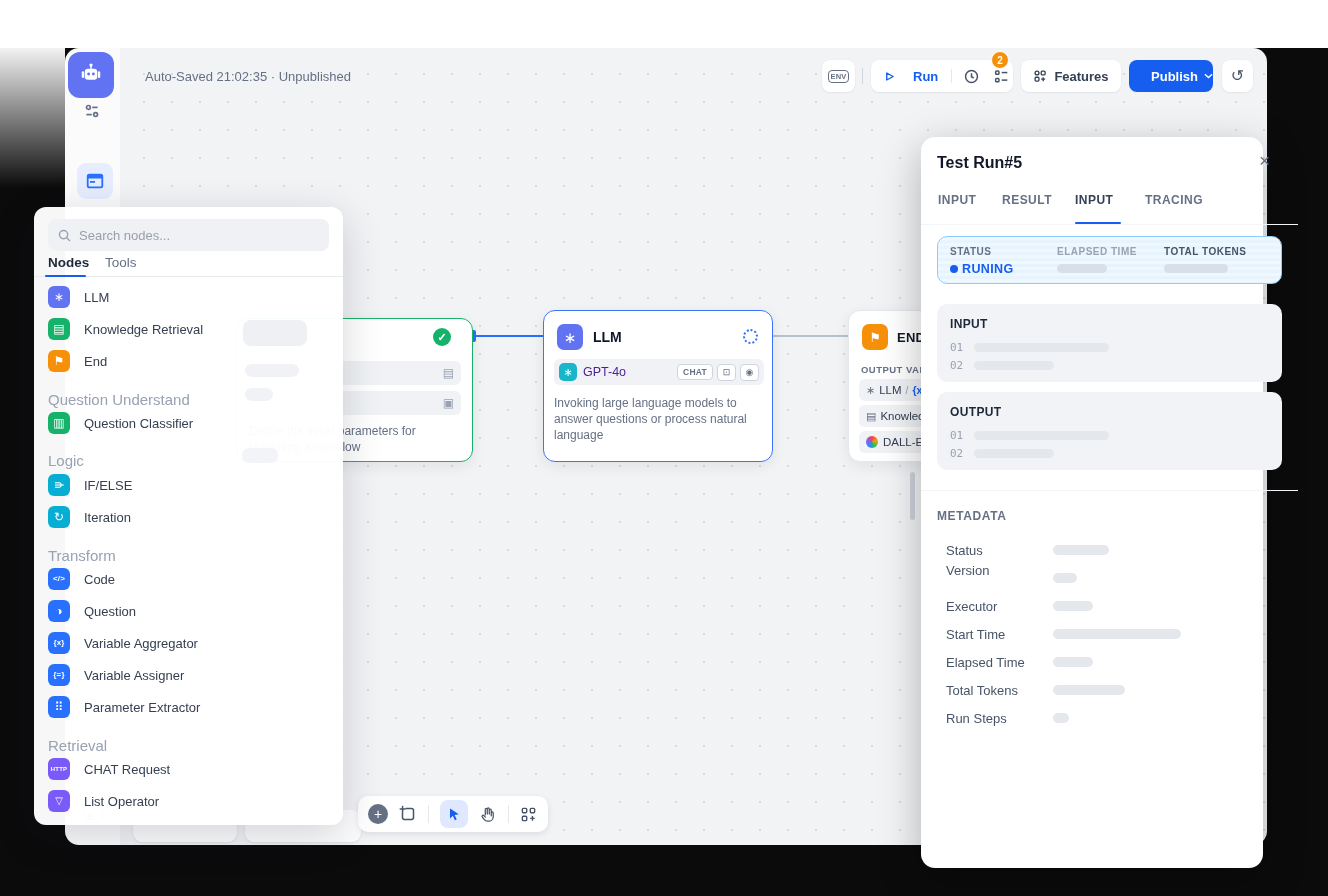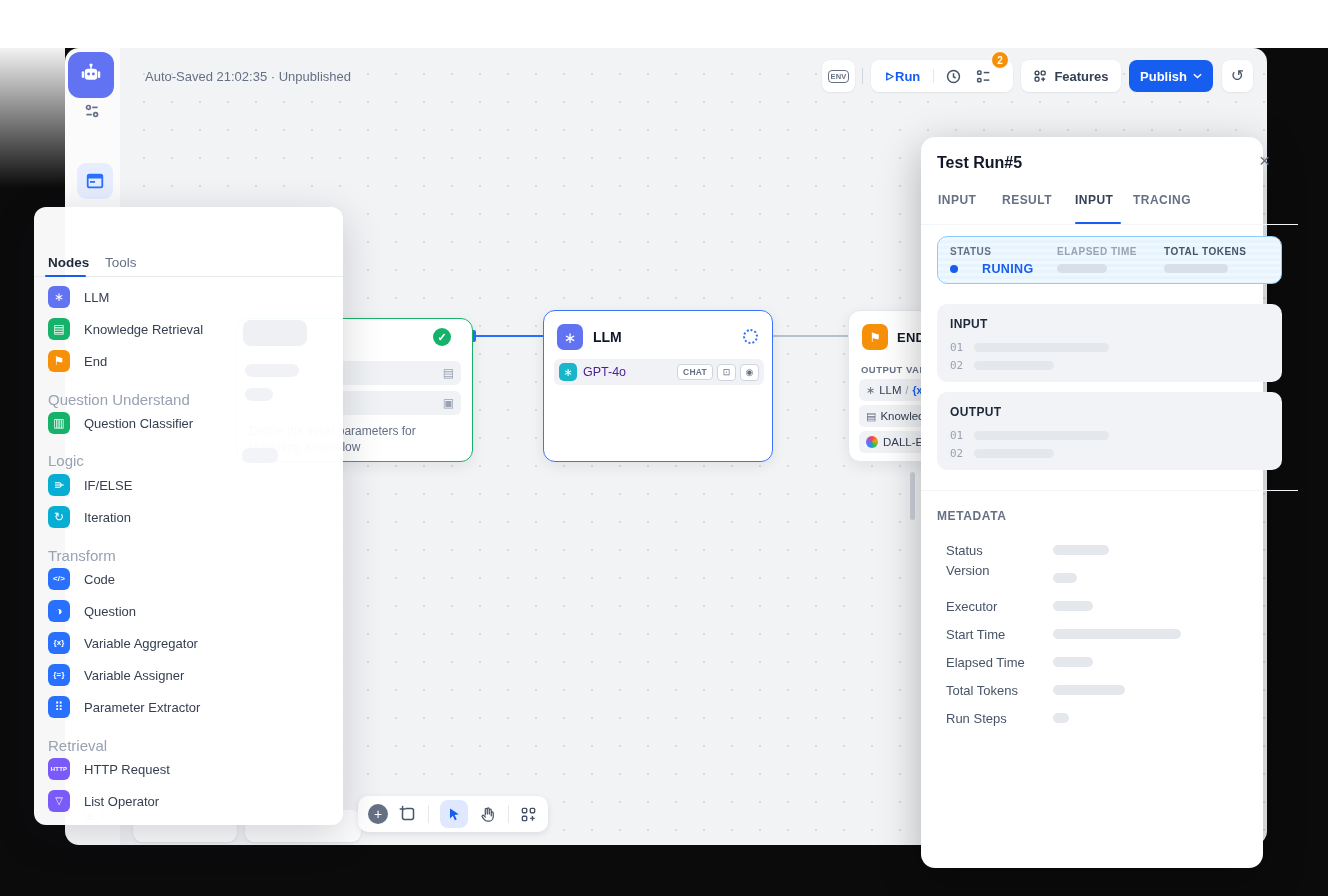--- a/index.html
+++ b/index.html
@@ -77,21 +77,21 @@
 </div>
 
 <div class="abs" style="left:145px;top:69px;font-size:13px;color:#667085;z-index:4">Auto-Saved 21:02:35 · Unpublished</div>
 
 <div class="abs pillbtn" style="left:822px;top:60px;width:33px;height:32px;z-index:4">
   <span style="border:1.5px solid #667085;border-radius:4px;padding:1px 2px;font-size:7.5px;font-weight:700;color:#667085;letter-spacing:.02em">ENV</span>
 </div>
 <div class="abs" style="left:862px;top:68px;width:1px;height:16px;background:#d0d5dd;z-index:4"></div>
 
 <div class="abs pillbtn" style="left:871px;top:60px;width:142px;height:32px;justify-content:flex-start;z-index:4">
-  <div class="flex" style="margin-left:13px;gap:0;cursor:pointer">
+  <div class="flex" style="margin-left:13px;gap:18px;cursor:pointer">
     <span>
         <svg width="11" height="11" viewBox="0 0 12 12" fill="none" stroke="#155eef" stroke-width="1.5" stroke-linejoin="round">
           <path d="M3 2.2l7 3.8-7 3.8z"></path>
         </svg>
       </span>
     <span style="font-size:13px;font-weight:600;color:#155eef">Run</span>
   </div>
   <div style="width:1px;height:14px;background:#e4e7ec;margin:0 11px 0 13px"></div>
   <span>
       <svg width="17" height="17" viewBox="0 0 16 16" fill="none" stroke="#475467" stroke-width="1.4">
@@ -115,21 +115,21 @@
       <svg width="14" height="14" viewBox="0 0 16 16" fill="none" stroke="#344054" stroke-width="1.5">
         <circle cx="4.6" cy="4.6" r="2.2"></circle>
         <rect x="9.4" y="2.4" width="4.4" height="4.4" rx="1.1"></rect>
         <rect x="2.4" y="9.4" width="4.4" height="4.4" rx="1.1"></rect>
         <path d="M11.6 9.3v4.6M9.3 11.6h4.6"></path>
       </svg>
     </span>
   <span style="font-size:13px;font-weight:600;color:#344054">Features</span>
 </div>
 
-<div class="abs flex" style="left:1129px;top:60px;width:84px;height:32px;background:#155eef;border-radius:8px;justify-content:center;gap:6px;z-index:4;cursor:pointer">
+<div class="abs flex" style="left:1129px;top:60px;width:84px;height:32px;background:#155eef;border-radius:8px;justify-content:flex-end;gap:6px;z-index:4;cursor:pointer">
   <span style="font-size:13px;font-weight:600;color:#fff">Publish</span>
   <span>
       <svg width="9" height="6" viewBox="0 0 10 6" fill="none" stroke="#fff" stroke-width="1.6">
         <path d="M1 1l4 3.6L9 1"></path>
       </svg>
     </span>
 </div>
 
 <div class="abs pillbtn" style="left:1222px;top:60px;width:31px;height:32px;z-index:4;cursor:pointer">
   <span style="font-size:16px;color:#475467;line-height:1">↺</span>
@@ -154,20 +154,21 @@
   <div class="abs tile c-indigo" style="left:13px;top:13px;width:26px;height:26px;border-radius:7px;font-size:15px">∗</div>
   <div class="abs" style="left:49px;top:18px;font-size:14px;font-weight:700;color:#101828">LLM</div>
   <div class="abs" style="left:199px;top:18px;width:15px;height:15px;border:2px dotted #2970ff;border-radius:50%"></div>
   <div class="abs nodepill" style="left:10px;top:48px;width:210px;height:26px;padding:0 5px">
     <span class="tile" style="width:18px;height:18px;border-radius:5px;background:#19b6c9;font-size:11px">∗</span>
     <span style="margin-left:6px;font-size:12.5px;font-weight:500;color:#4c1d95">GPT-4o</span>
     <span style="margin-left:auto;background:#fff;border:1px solid #d0d5dd;border-radius:4px;font-size:8.5px;font-weight:600;color:#667085;padding:2px 5px;letter-spacing:.03em">CHAT</span>
     <span style="margin-left:4px;width:19px;height:17px;background:#fff;border:1px solid #d0d5dd;border-radius:4px;display:flex;align-items:center;justify-content:center;font-size:9px;color:#667085">⊡</span>
     <span style="margin-left:4px;width:19px;height:17px;background:#fff;border:1px solid #d0d5dd;border-radius:4px;display:flex;align-items:center;justify-content:center;font-size:9px;color:#667085">◉</span>
   </div>
+  <div class="abs" style="left:10px;top:84px;width:212px;font-size:12px;line-height:16px;color:#667085">Invoking large language models to answer questions or process natural language</div>
 </div>
 
 <div class="abs node" style="left:848px;top:310px;width:152px;height:152px;border:1px solid #e4e7ec;z-index:5">
   <div class="abs tile c-orange" style="left:13px;top:13px;width:26px;height:26px;border-radius:7px;font-size:13px">⚑</div>
   <div class="abs" style="left:48px;top:19px;font-size:13px;font-weight:800;color:#101828;letter-spacing:.02em">END</div>
   <div class="abs" style="left:12px;top:53px;font-size:9.5px;font-weight:600;color:#667085;letter-spacing:.05em;white-space:nowrap">OUTPUT VARIABLES</div>
   <div class="abs nodepill" style="left:10px;top:68px;width:132px;height:22px;padding:0 7px;gap:4px">
     <span style="color:#667085;font-size:11px">∗</span>
     <span style="font-size:11.5px;color:#344054;font-weight:500">LLM</span>
     <span style="font-size:10px;color:#98a2b3">/</span>
@@ -218,20 +219,29 @@
     </span>
 </div>
 
 <div class="abs" style="left:34px;top:207px;width:309px;height:618px;background:rgba(255,255,255,.97);border-radius:12px;box-shadow:0 10px 40px rgba(16,24,40,.18);z-index:10">
 
   <div class="abs" style="left:209px;top:113px;width:64px;height:26px;background:#e9ebef;border-radius:8px;opacity:.75"></div>
   <div class="abs" style="left:211px;top:157px;width:54px;height:13px;background:#eceef2;border-radius:7px;opacity:.75"></div>
   <div class="abs" style="left:211px;top:181px;width:28px;height:13px;background:#eceef2;border-radius:7px;opacity:.75"></div>
   <div class="abs" style="left:208px;top:241px;width:36px;height:15px;background:#eef0f3;border-radius:7px;opacity:.7"></div>
 
+  <div class="abs flex" style="left:14px;top:12px;width:281px;height:32px;background:#f0f1f4;border-radius:8px;padding:0 9px;gap:7px">
+    <span>
+        <svg width="15" height="15" viewBox="0 0 16 16" fill="none" stroke="#98a2b3" stroke-width="1.5">
+          <circle cx="7" cy="7" r="4.4"></circle>
+          <line x1="10.4" y1="10.4" x2="13.8" y2="13.8"></line>
+        </svg>
+      </span>
+    <span style="font-size:13px;color:#9aa0ab">Search nodes...</span>
+  </div>
 
   <div class="abs" style="left:14px;top:48px;font-size:13.5px;font-weight:700;color:#1d2939;cursor:pointer">Nodes</div>
   <div class="abs" style="left:71px;top:48px;font-size:13.5px;font-weight:500;color:#667085;cursor:pointer">Tools</div>
   <div class="abs" style="left:0;top:69px;width:309px;height:1px;background:#e9eaee"></div>
   <div class="abs" style="left:11px;top:68px;width:41px;height:2px;background:#155eef;border-radius:2px"></div>
 
   <div class="abs flex" style="left:14px;top:79px;gap:14px;cursor:pointer">
     <span class="tile c-indigo">∗</span>
     <span class="itemlabel">LLM</span>
   </div>
@@ -280,44 +290,44 @@
     <span class="itemlabel">Variable Assigner</span>
   </div>
   <div class="abs flex" style="left:14px;top:489px;gap:14px;cursor:pointer">
     <span class="tile c-blue">⠿</span>
     <span class="itemlabel">Parameter Extractor</span>
   </div>
 
   <div class="abs seclabel" style="left:14px;top:530px">Retrieval</div>
   <div class="abs flex" style="left:14px;top:551px;gap:14px;cursor:pointer">
     <span class="tile c-violet" style="font-size:6px;font-weight:700;letter-spacing:.03em">HTTP</span>
-    <span class="itemlabel">HTTP Request</span>
+    <span class="itemlabel">CHAT Request</span>
   </div>
   <div class="abs flex" style="left:14px;top:583px;gap:14px;cursor:pointer">
     <span class="tile c-violet" style="font-size:10px">▽</span>
     <span class="itemlabel">List Operator</span>
   </div>
 </div>
 
 <div class="abs" style="left:910px;top:472px;width:5px;height:48px;background:#cdd3dc;border-radius:3px;z-index:9;cursor:col-resize"></div>
 
 <div class="abs" style="left:921px;top:137px;width:342px;height:731px;background:#fff;border-radius:14px;box-shadow:0 12px 42px rgba(0,0,0,.28);z-index:12">
   <div class="abs" style="left:16px;top:17px;font-size:16px;font-weight:700;color:#101828">Test Run#5</div>
   <div class="abs" style="left:338px;top:14px;font-size:19px;color:#667085;cursor:pointer;line-height:1">×</div>
 
   <div class="abs tab" style="left:17px;top:56px;cursor:pointer">INPUT</div>
   <div class="abs tab" style="left:81px;top:56px;cursor:pointer">RESULT</div>
   <div class="abs tab active" style="left:154px;top:56px;cursor:pointer">INPUT</div>
-  <div class="abs tab" style="left:212px;top:56px;cursor:pointer">TRACING</div>
+  <div class="abs tab" style="left:224px;top:56px;cursor:pointer">TRACING</div>
   <div class="abs" style="left:0;top:87px;width:377px;height:1px;background:#f2f4f7"></div>
   <div class="abs" style="left:154px;top:85px;width:46px;height:2px;background:#155eef;border-radius:2px"></div>
 
   <div class="abs" style="left:16px;top:99px;width:345px;height:48px;border:1px solid #8ecdfb;border-radius:10px;background:repeating-linear-gradient(180deg,#eef8fe 0 3px,#e7f4fd 3px 6px)">
     <div class="abs" style="left:12px;top:9px;font-size:10px;font-weight:600;color:#667085;letter-spacing:.05em">STATUS</div>
-    <div class="abs flex" style="left:12px;top:25px;gap:24px">
+    <div class="abs flex" style="left:12px;top:25px;gap:4px">
       <span style="width:8px;height:8px;border-radius:50%;background:#155eef"></span>
       <span style="font-size:12.5px;font-weight:700;color:#155eef;letter-spacing:.03em">RUNING</span>
     </div>
     <div class="abs" style="left:119px;top:9px;font-size:10px;font-weight:600;color:#98a2b3;letter-spacing:.05em">ELAPSED TIME</div>
     <div class="abs skel" style="left:119px;top:27px;width:50px;height:9px;background:#d9dfe8"></div>
     <div class="abs" style="left:226px;top:9px;font-size:10px;font-weight:600;color:#475467;letter-spacing:.05em">TOTAL TOKENS</div>
     <div class="abs skel" style="left:226px;top:27px;width:64px;height:9px;background:#d9dfe8"></div>
   </div>
 
   <div class="abs card-gray" style="left:16px;top:167px;width:345px;height:78px">

